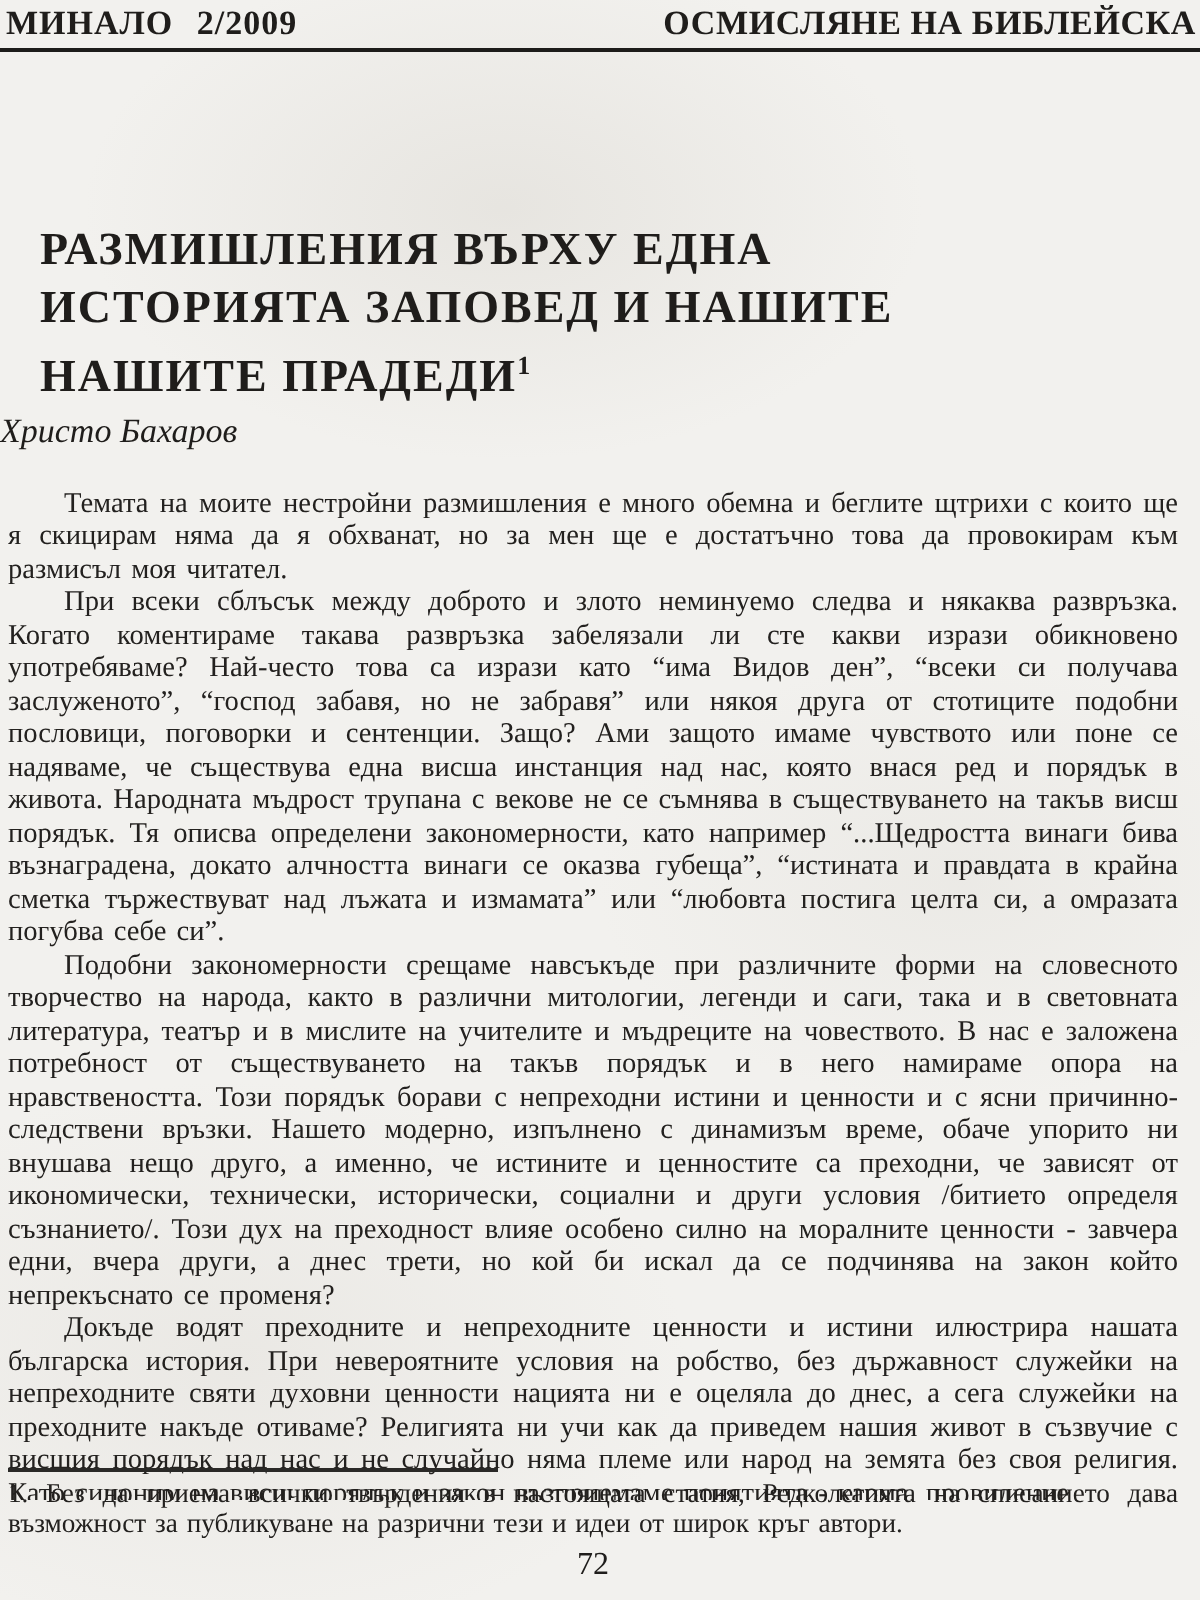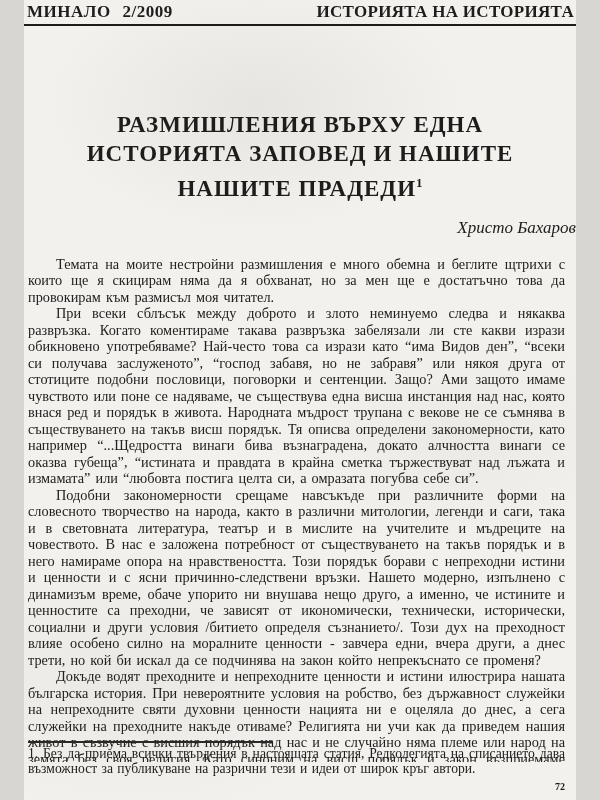--- a/index.html
+++ b/index.html
@@ -3,21 +3,21 @@
 <meta charset="utf-8">
 <style>
   html, body {
     margin: 0;
     padding: 0;
     background: #d8d6d2;
     font-family: "Liberation Serif", "DejaVu Serif", serif;
   }
   .page {
     position: relative;
-    width: 552px;
+    width: 600px;
     height: 800px;
     margin: 0 auto;
     background:
       radial-gradient(ellipse 300px 180px at 42% 13%, rgba(210,206,198,0.35), rgba(210,206,198,0) 70%),
       radial-gradient(ellipse 260px 160px at 80% 55%, rgba(215,212,205,0.25), rgba(215,212,205,0) 70%),
       radial-gradient(ellipse 320px 200px at 20% 85%, rgba(214,210,203,0.28), rgba(214,210,203,0) 70%),
       #f2f1ee;
     color: #1f1d1b;
     overflow: hidden;
     box-sizing: border-box;
@@ -31,33 +31,33 @@
     border-bottom: 2px solid #1d1c1a;
     font-weight: bold;
     font-size: 17px;
     letter-spacing: 0.5px;
   }
   .hdr-left { word-spacing: 7px; }
   .hdr-right { letter-spacing: 0.3px; }
   
   .title {
     margin: 84px 20px 0 20px;
-    text-align: center;
+    text-align: left;
     font-size: 23px;
     font-weight: bold;
     line-height: 29px;
     letter-spacing: 1px;
   }
   .title sup {
     font-size: 13px;
     letter-spacing: 0;
   }
   .author {
-    margin-top: 15px;
-    text-align: right;
+    margin-top: 3px;
+    text-align: left;
     font-style: italic;
     font-size: 17px;
   }
   
   .bodytext {
     margin: 18px 0 0 0;
     padding: 0 11px 0 4px;
     height: 506px;
     overflow: hidden;
   }
@@ -86,34 +86,34 @@
   .footnote {
     margin: 0;
     font-size: 13.6px;
     line-height: 15.6px;
     text-align: justify;
     word-spacing: 1px;
     color: #23211f;
   }
   .page-number {
     margin-top: 4px;
-    text-align: right;
-    font-weight: bold;
-    font-size: 10px;
+    text-align: center;
+    font-weight: normal;
+    font-size: 16px;
     color: #1f1d1b;
   }
 </style>
 </head>
 <body>
 
 <div class="page">
 
   <div class="header">
     <span class="hdr-left">МИНАЛО 2/2009</span>
-    <span class="hdr-right">ИСТОРИЯТА НА ИСТОРИЯТА</span>
+    <span class="hdr-right">ОСМИСЛЯНЕ НА БИБЛЕЙСКА</span>
   </div>
 
   <h1 class="title">
     <span>РАЗМИШЛЕНИЯ ВЪРХУ ЕДНА</span><br>
     <span>ИСТОРИЯТА ЗАПОВЕД И НАШИТЕ</span><br>
     <span>НАШИТЕ ПРАДЕДИ</span><sup>1</sup>
   </h1>
 
   <div class="author">Христо Бахаров</div>
 

